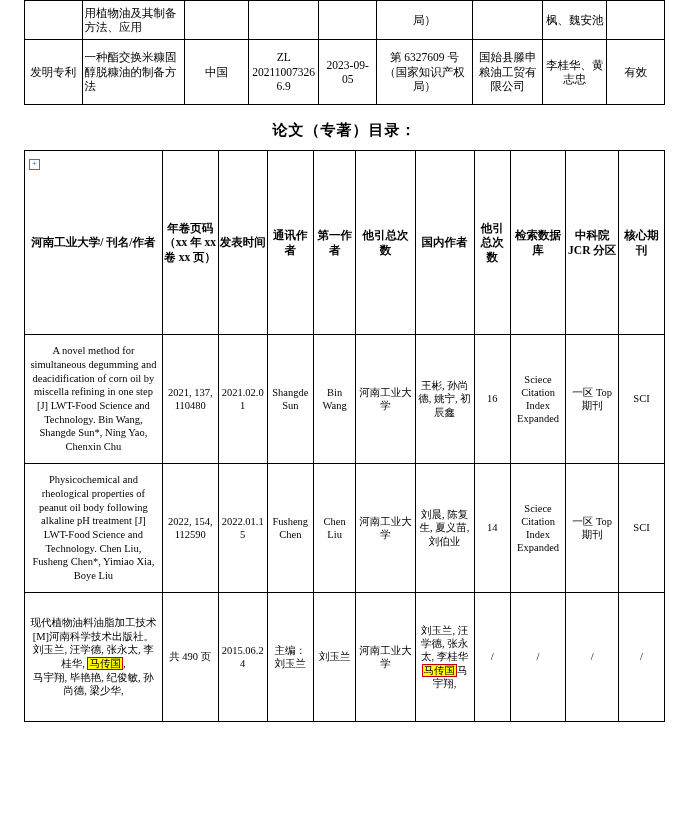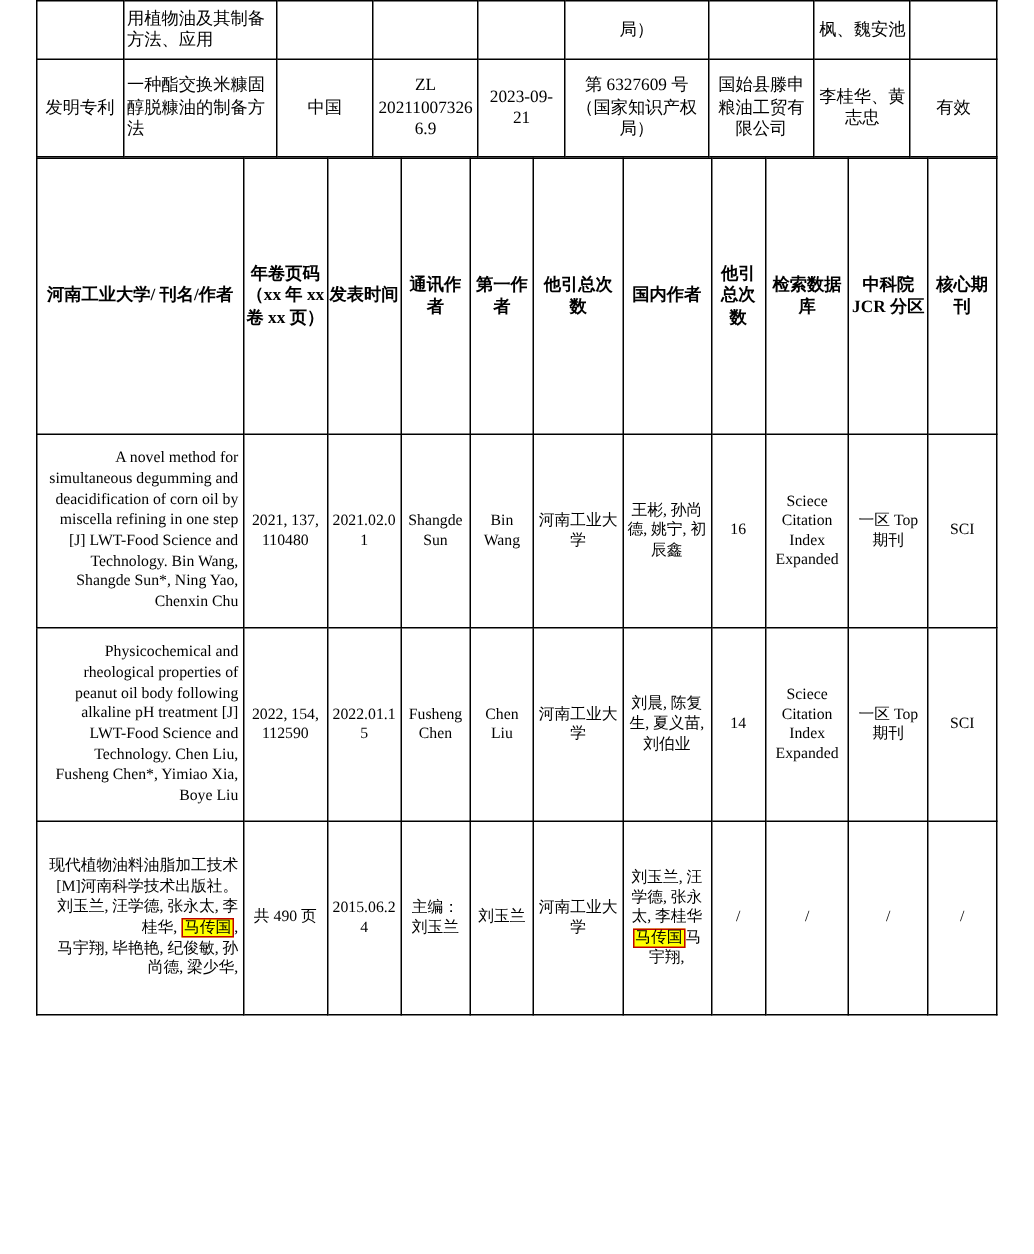--- a/index.html
+++ b/index.html
@@ -95,21 +95,21 @@
     font-size: 11.5px;
     padding: 4px 1px;
     height: 175px;
     vertical-align: middle;
   }
   .papers-table td {
     font-size: 10.5px;
     padding: 3px 2px;
   }
   .papers-table td.desc {
-    text-align: right;
+    text-align: center;
     font-size: 10.5px;
     line-height: 1.3;
     padding: 4px 3px;
   }
   .papers-table tr.paper-row td {
     height: 120px;
     vertical-align: middle;
   }
   .hl {
     background: #ffff00;
@@ -147,29 +147,33 @@
         <td>局）</td>
         <td></td>
         <td>枫、魏安池</td>
         <td></td>
       </tr>
       <tr class="row-main">
         <td>发明专利</td>
         <td class="cell-left">一种酯交换米糠固醇脱糠油的制备方法</td>
         <td>中国</td>
         <td>ZL 202110073266.9</td>
-        <td>2023-09-21</td>
+        <td>2023-09-05</td>
         <td>第 6327609 号（国家知识产权局）</td>
         <td>国始县滕申粮油工贸有限公司</td>
         <td>李桂华、黄志忠</td>
         <td>有效</td>
       </tr>
     </tbody>
   </table>
 
+  <div class="heading-wrap">
+    <div class="section-heading">论文（专著）目录：</div>
+    <div class="anchor-marker">+</div>
+  </div>
 
   <table class="papers-table">
     <colgroup>
       <col style="width:21%">
       <col style="width:8.5%">
       <col style="width:7.5%">
       <col style="width:7%">
       <col style="width:6.5%">
       <col style="width:9%">
       <col style="width:9%">

